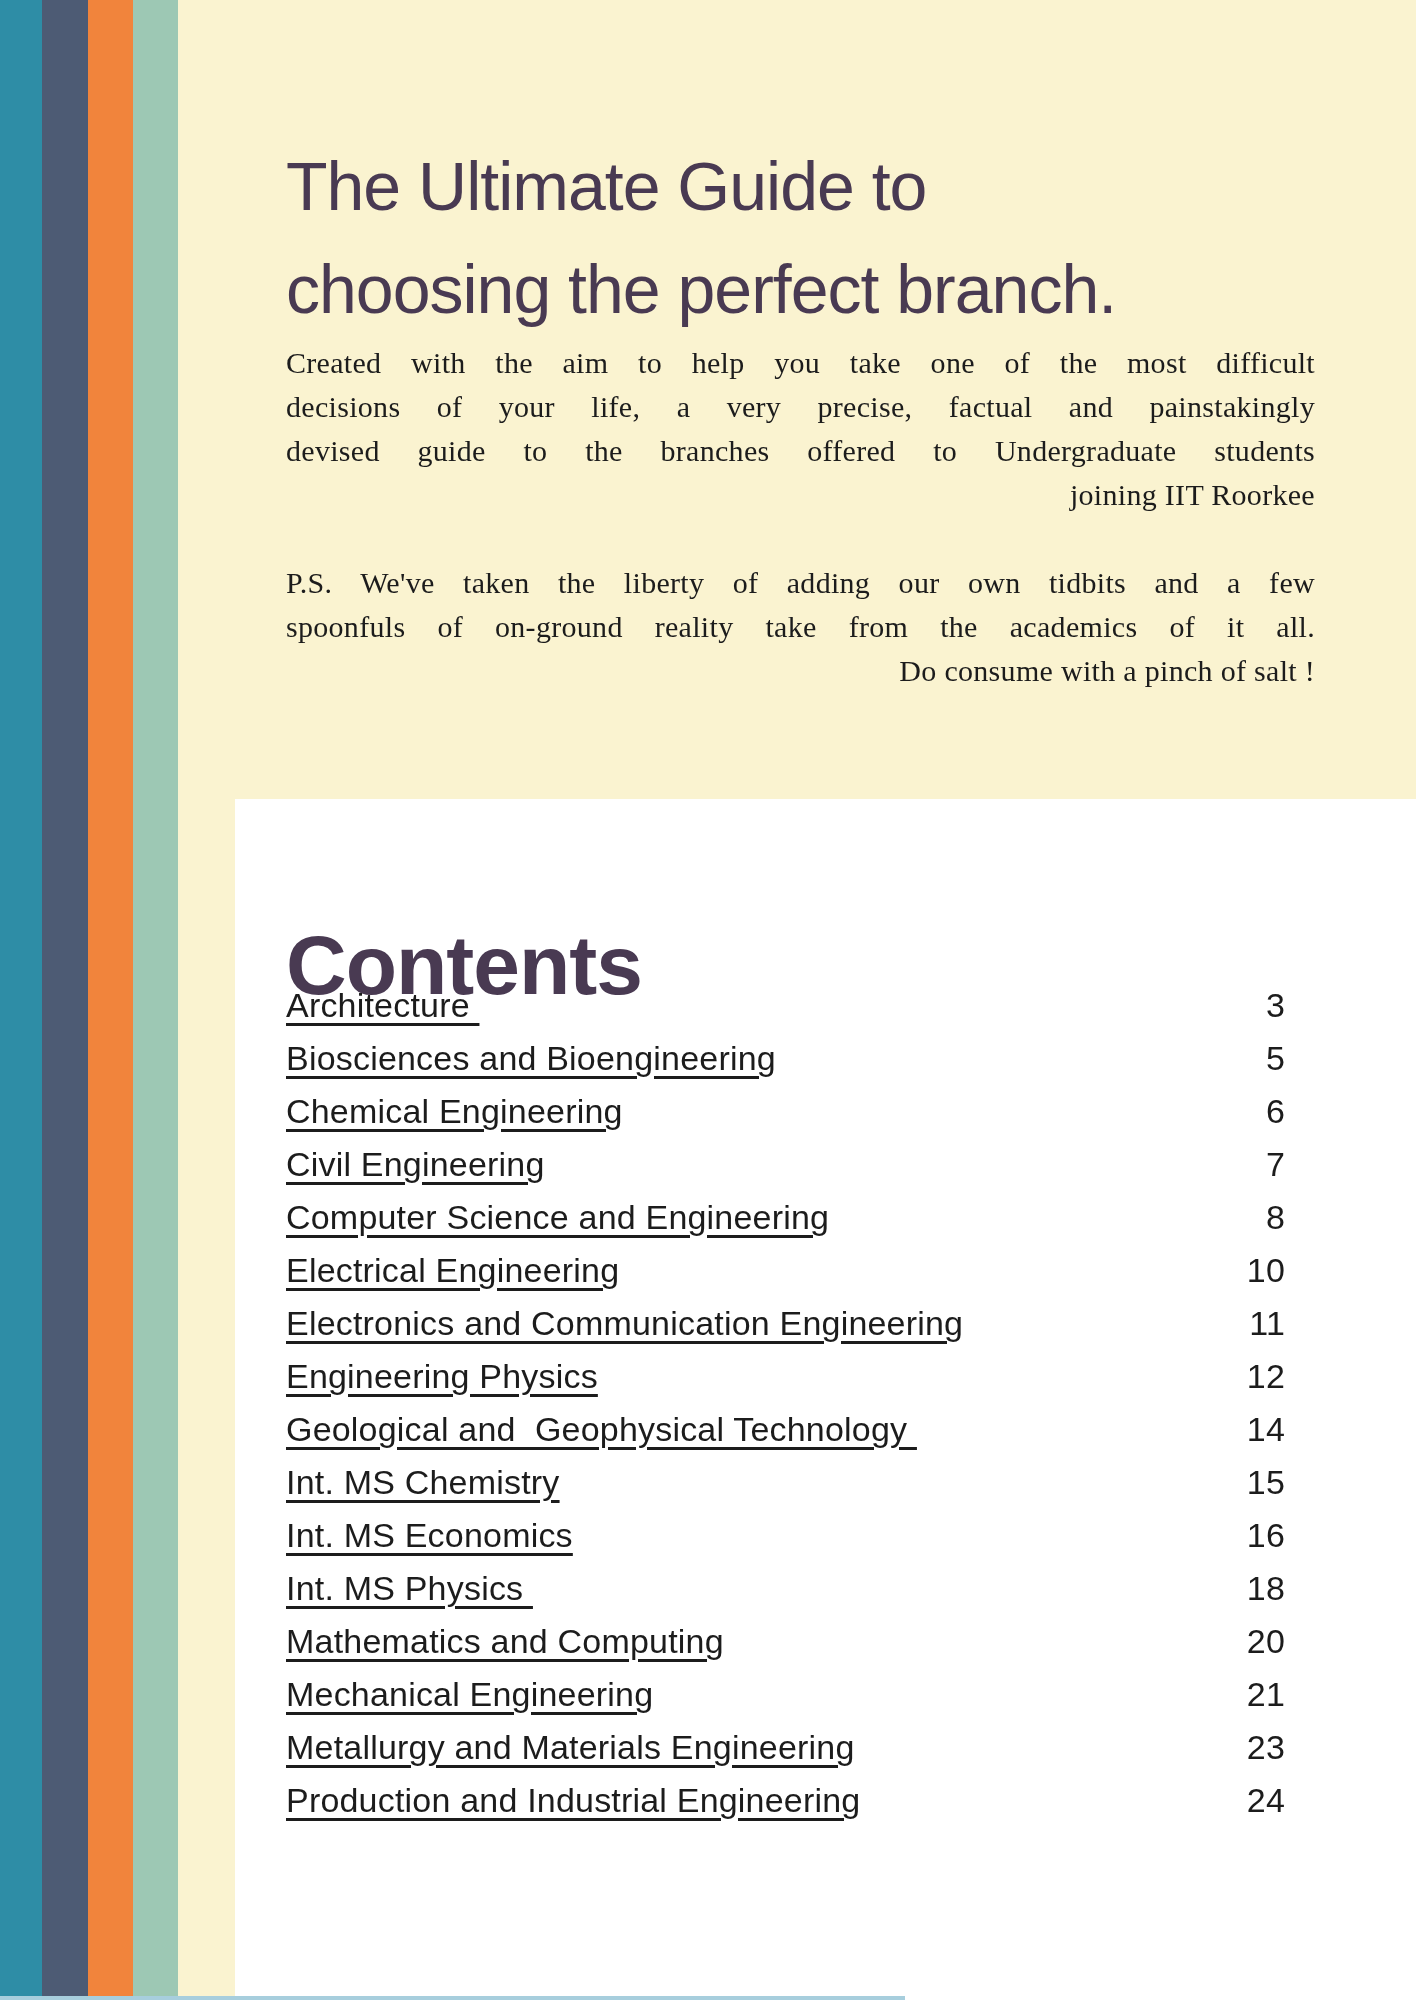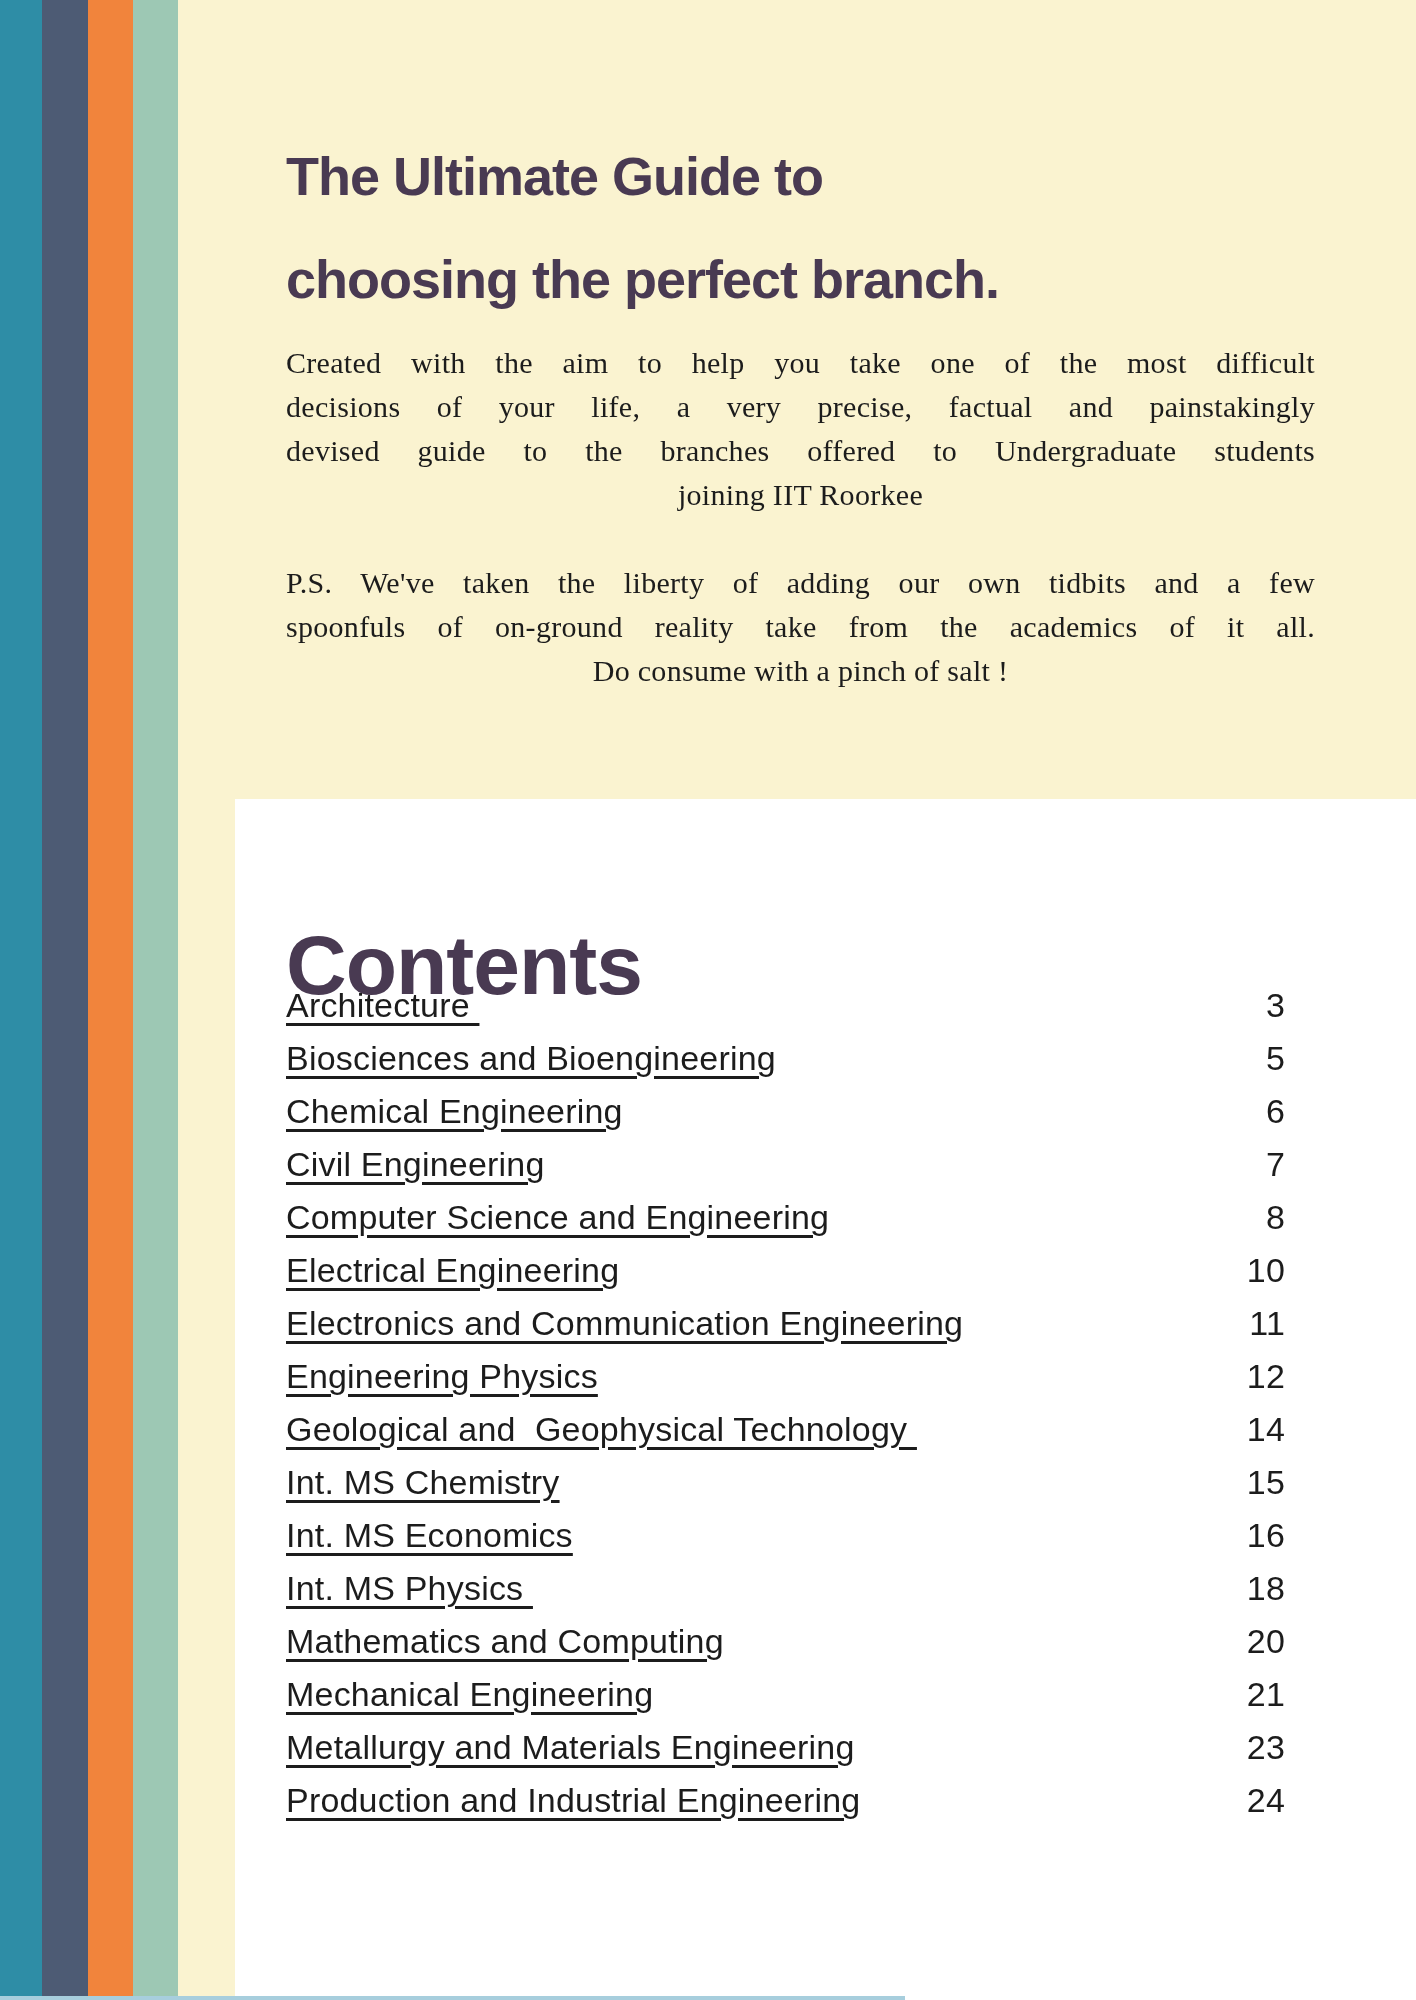--- a/index.html
+++ b/index.html
@@ -15,33 +15,33 @@
   .stripe-teal{left:0;width:42px;}
   .stripe-slate{left:42px;width:46px;}
   .stripe-orange{left:88px;width:45px;}
   .stripe-sage{left:133px;width:45px;}
   
   .cream-bg{position:absolute;left:178px;top:0;width:1238px;height:2000px;}
   .white-panel{position:absolute;left:235px;top:799px;width:1181px;height:1201px;background:#ffffff;}
   
   .cover-title{
     position:absolute;left:286px;top:89px;width:1040px;
-    font-size:54px;font-weight:bold;line-height:103px;letter-spacing:-1px;
+    font-size:68px;font-weight:normal;line-height:103px;letter-spacing:-1px;
   }
   
   .serif-par{
     position:absolute;left:286px;width:1029px;
     font-family:"Liberation Serif",serif;
     font-size:30px;line-height:44px;color:#1c1c1c;
     letter-spacing:0.3px;
   }
   .par-intro{top:341px;}
   .par-ps{top:561px;}
   .jline{text-align:justify;text-align-last:justify;}
-  .lline{text-align:center;}
+  .lline{text-align:right;}
   
   .contents-heading{
     position:absolute;left:286px;top:878px;
     font-size:84px;font-weight:bold;line-height:84px;letter-spacing:-1px;
   }
   .toc{position:absolute;left:286px;top:972px;width:999px;}
   .toc-row{
     display:flex;justify-content:space-between;align-items:flex-end;
     height:53px;
     font-size:34px;font-weight:300;color:#1c1c1c;letter-spacing:0.2px;

